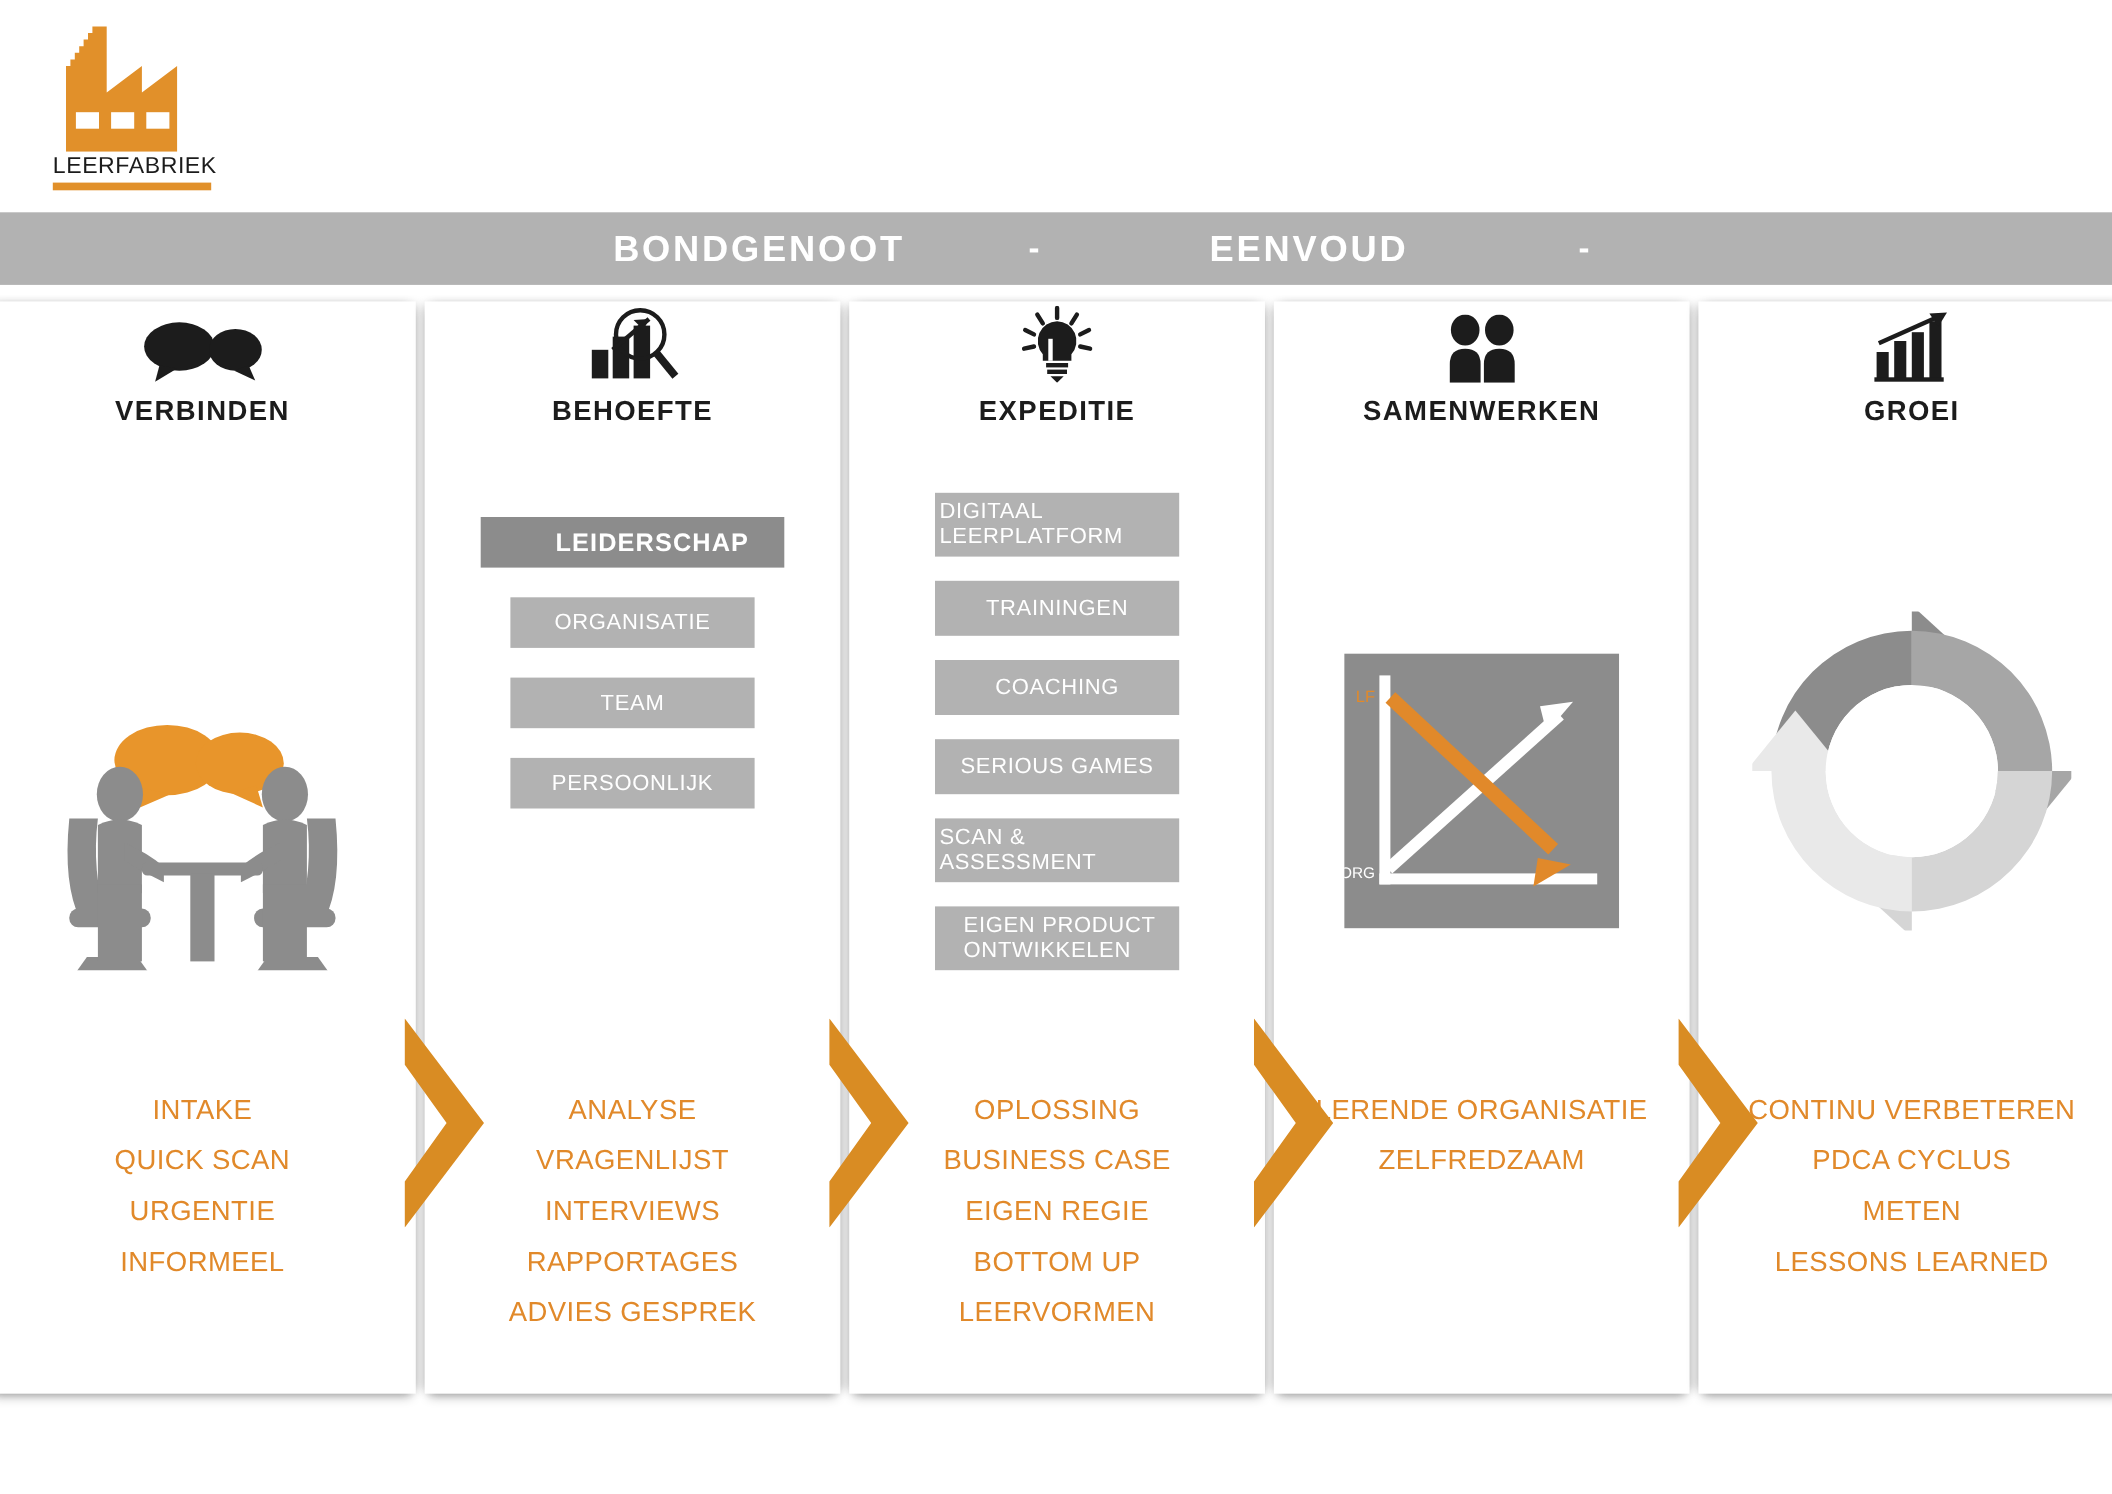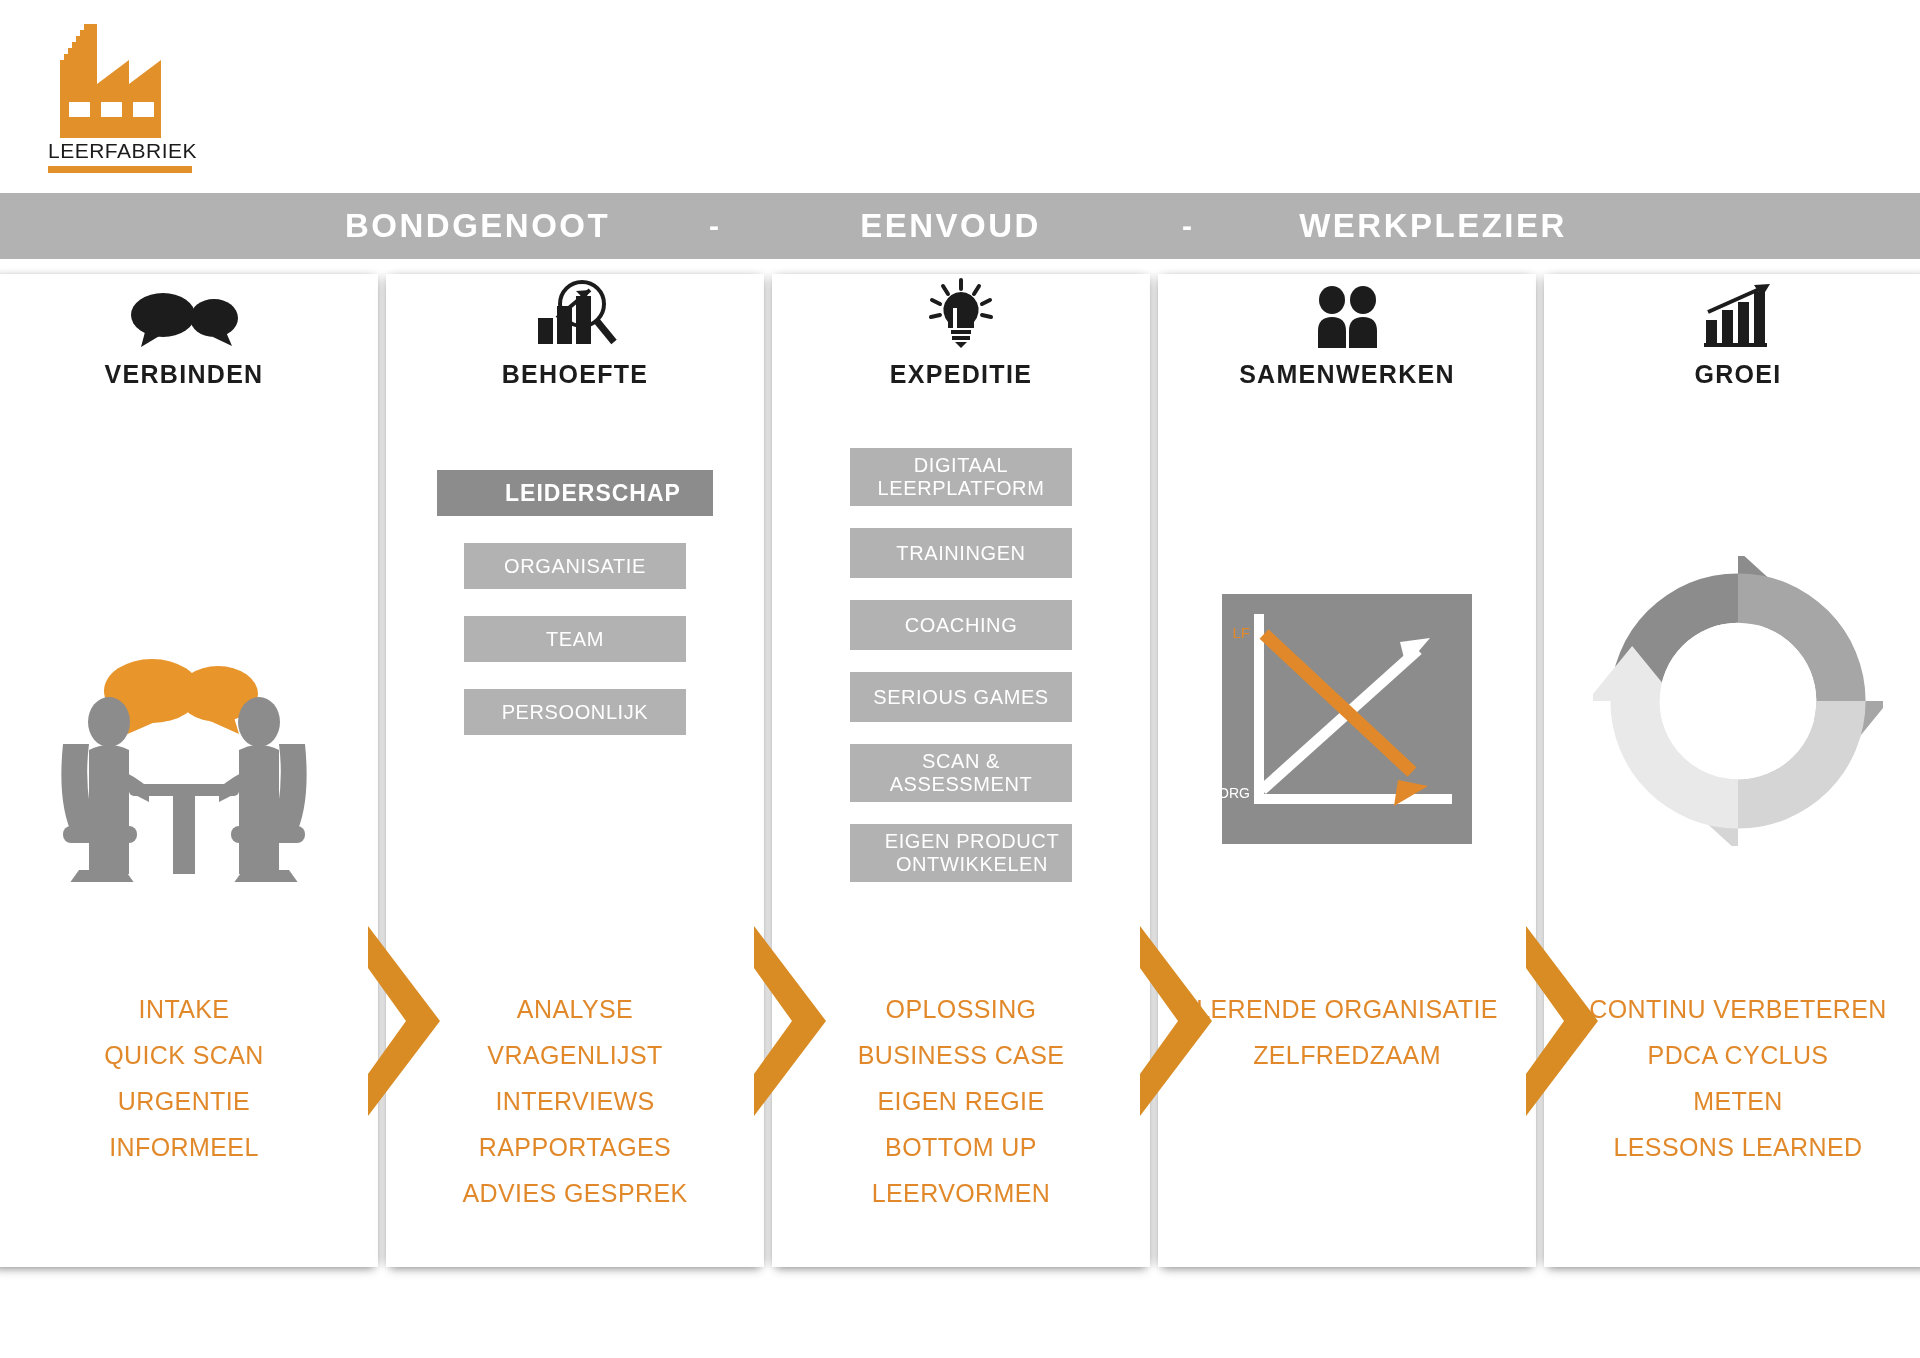--- a/index.html
+++ b/index.html
@@ -60,21 +60,21 @@
               display:flex; flex-direction:column; align-items:center; }
   .col-icon { height: 68px; display:flex; align-items:flex-end; justify-content:center; margin-top: 6px;}
   .col-title {
     font-size: 25px; font-weight: 700; color:#1c1c1c;
     letter-spacing: 1.3px; margin-top: 12px; text-align:left;
   }
 
   
   .chips { position:absolute; left:0; right:0; display:flex; flex-direction:column; align-items:center; }
   .chip {
-    width: 222px; color:#ffffff; text-align:center;
+    width: 222px; color:#ffffff; 
     font-size: 20px; letter-spacing: 0.6px; line-height: 24px;
     background:#b2b2b2; padding: 11px 4px;
     display:flex; align-items:center; justify-content:center;
   }
   .chip.dark { background:#8c8c8c; font-weight:700; font-size: 23px; letter-spacing: 1px; padding-left: 40px; }
   .chip.two  { line-height: 23px; }
 
   
   .orange-list {
     position:absolute; left: 0; right: 0; top: 712px;
@@ -114,21 +114,20 @@
     <div class="logo-word">LEERFABRIEK</div>
     <div class="logo-rule"></div>
   </div>
 
   <div class="header-bar">
     <div class="header-inner">
       <div class="header-word hw1">BONDGENOOT</div>
       <div class="header-sep">-</div>
       <div class="header-word hw2">EENVOUD</div>
       <div class="header-sep">-</div>
-      <div class="header-word hw3">WERKPLEZIER</div>
     </div>
   </div>
 
   <div class="cols">
 
     <div class="col c0">
       <div class="col-head">
         <div class="col-icon">
           <svg width="110" height="58" viewBox="0 0 110 58">
             <ellipse cx="34" cy="25" rx="32" ry="22" fill="#1c1c1c"></ellipse>

